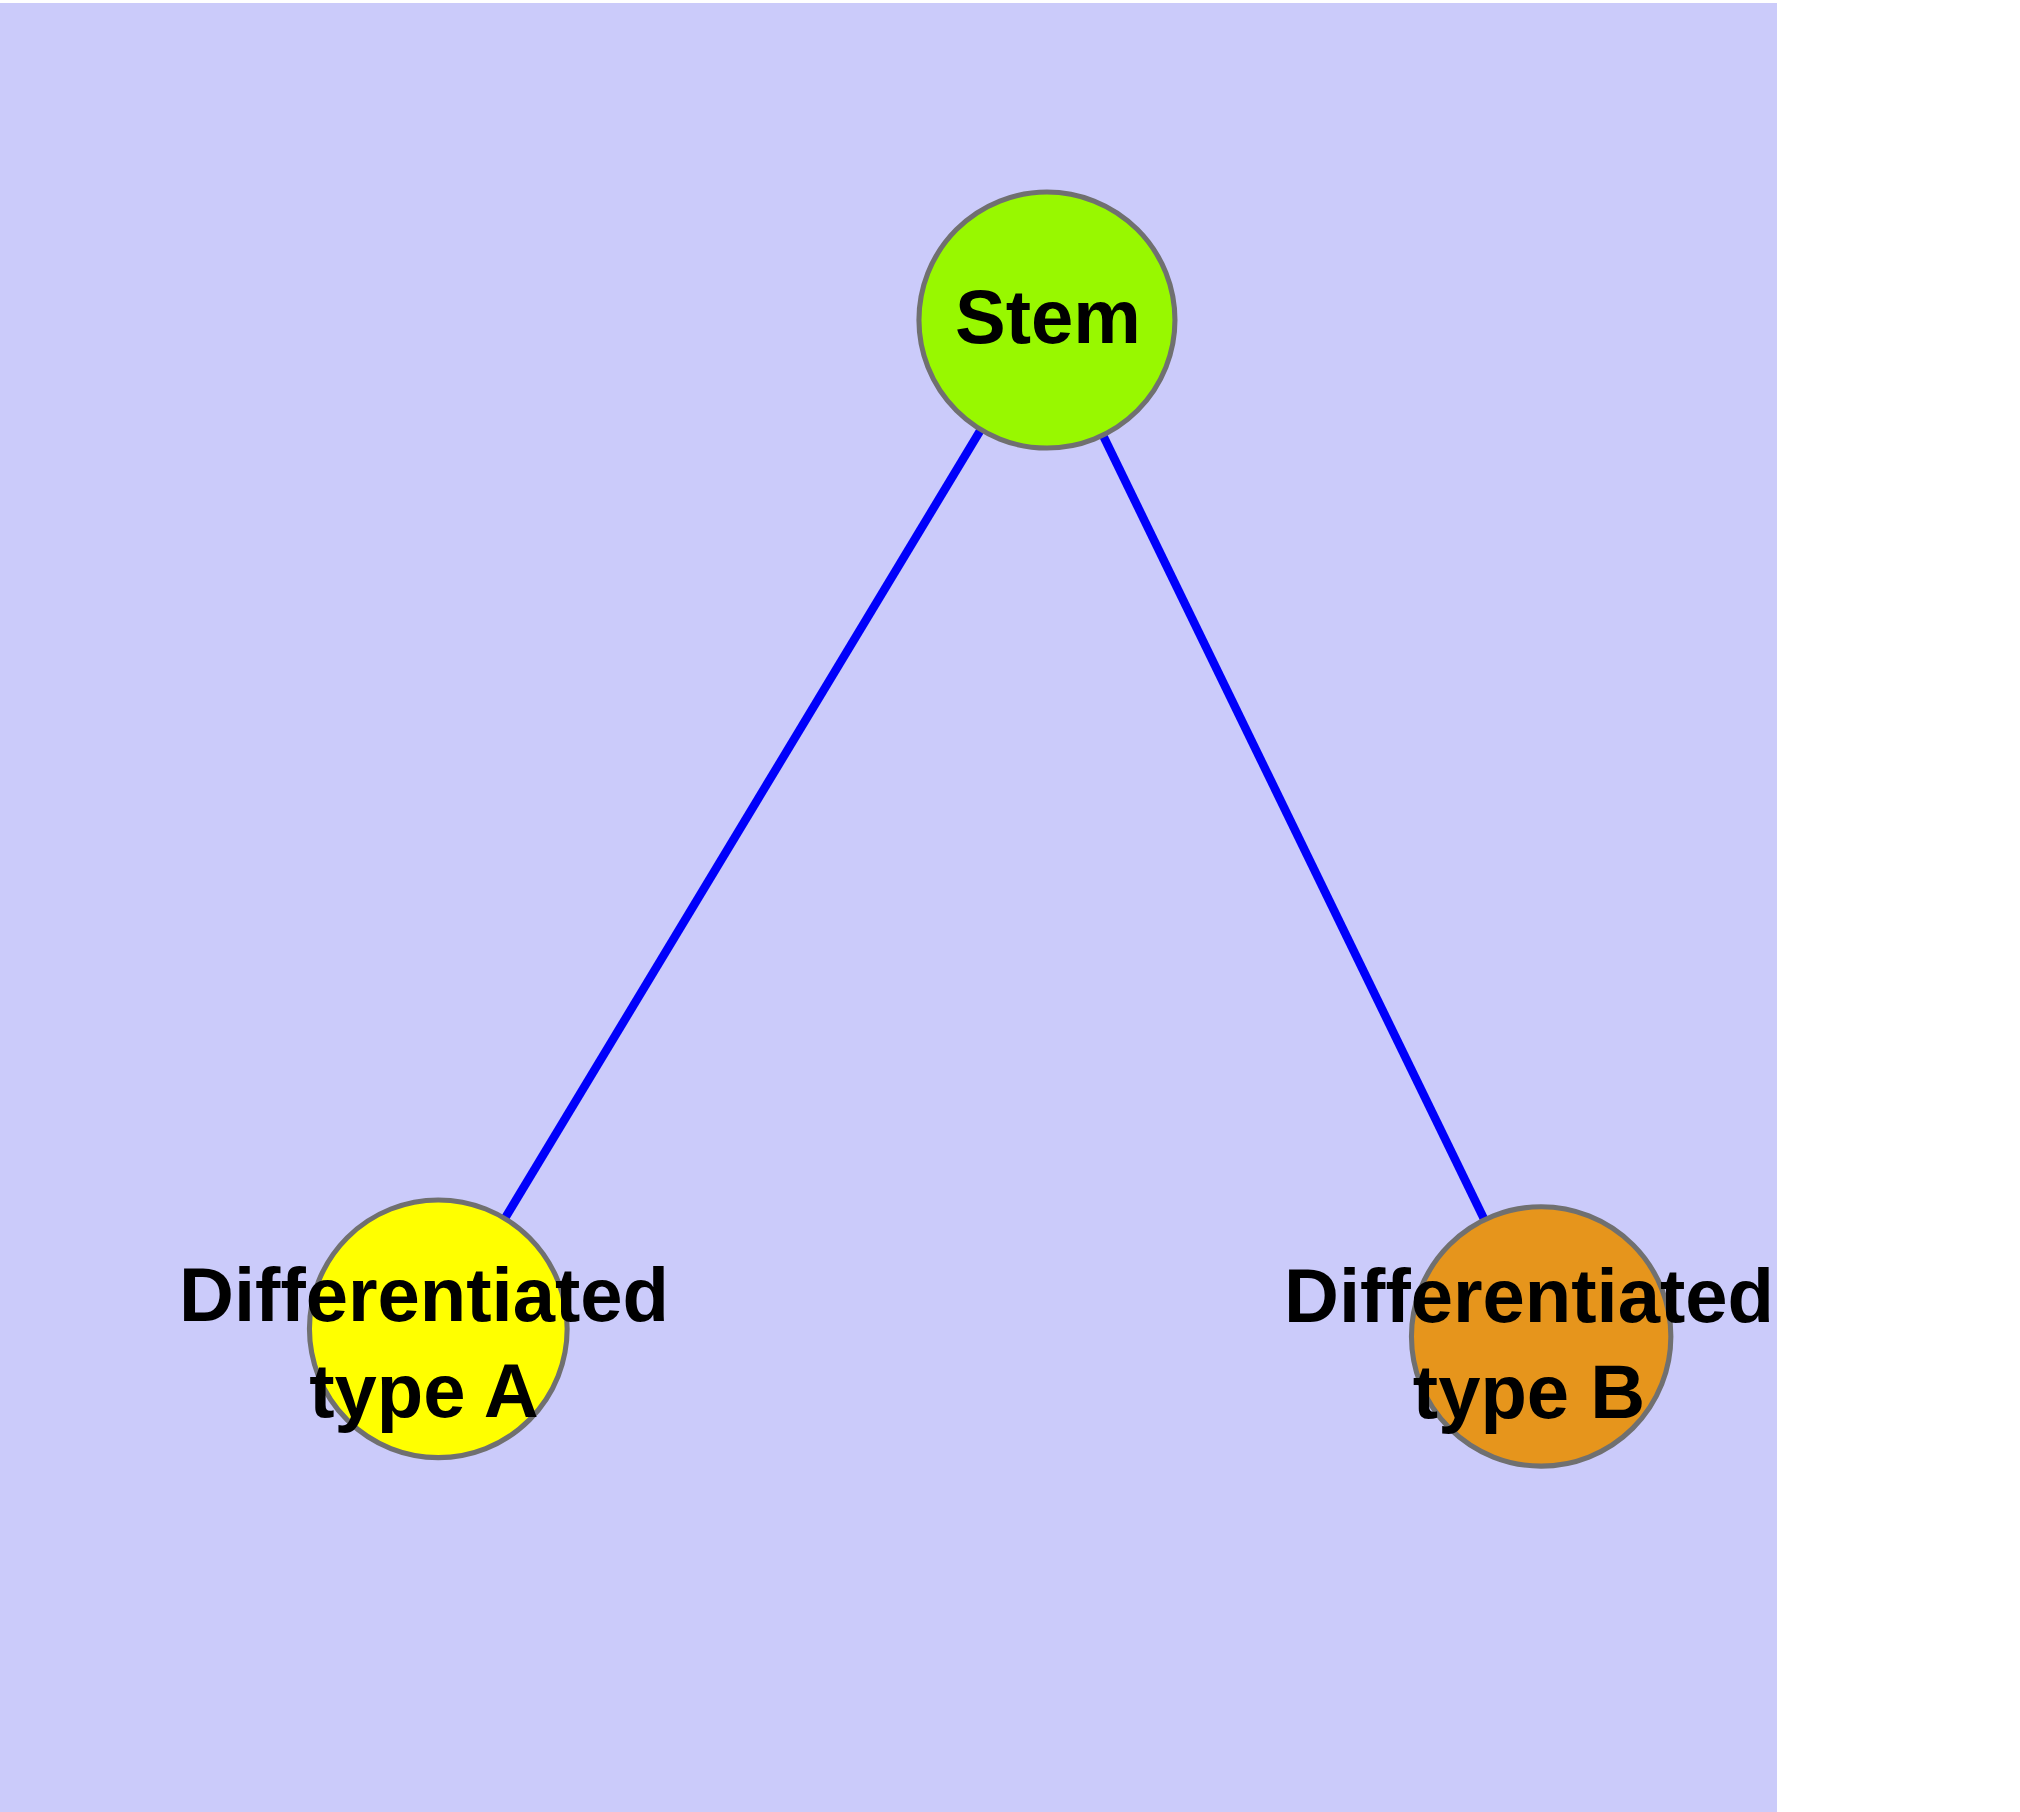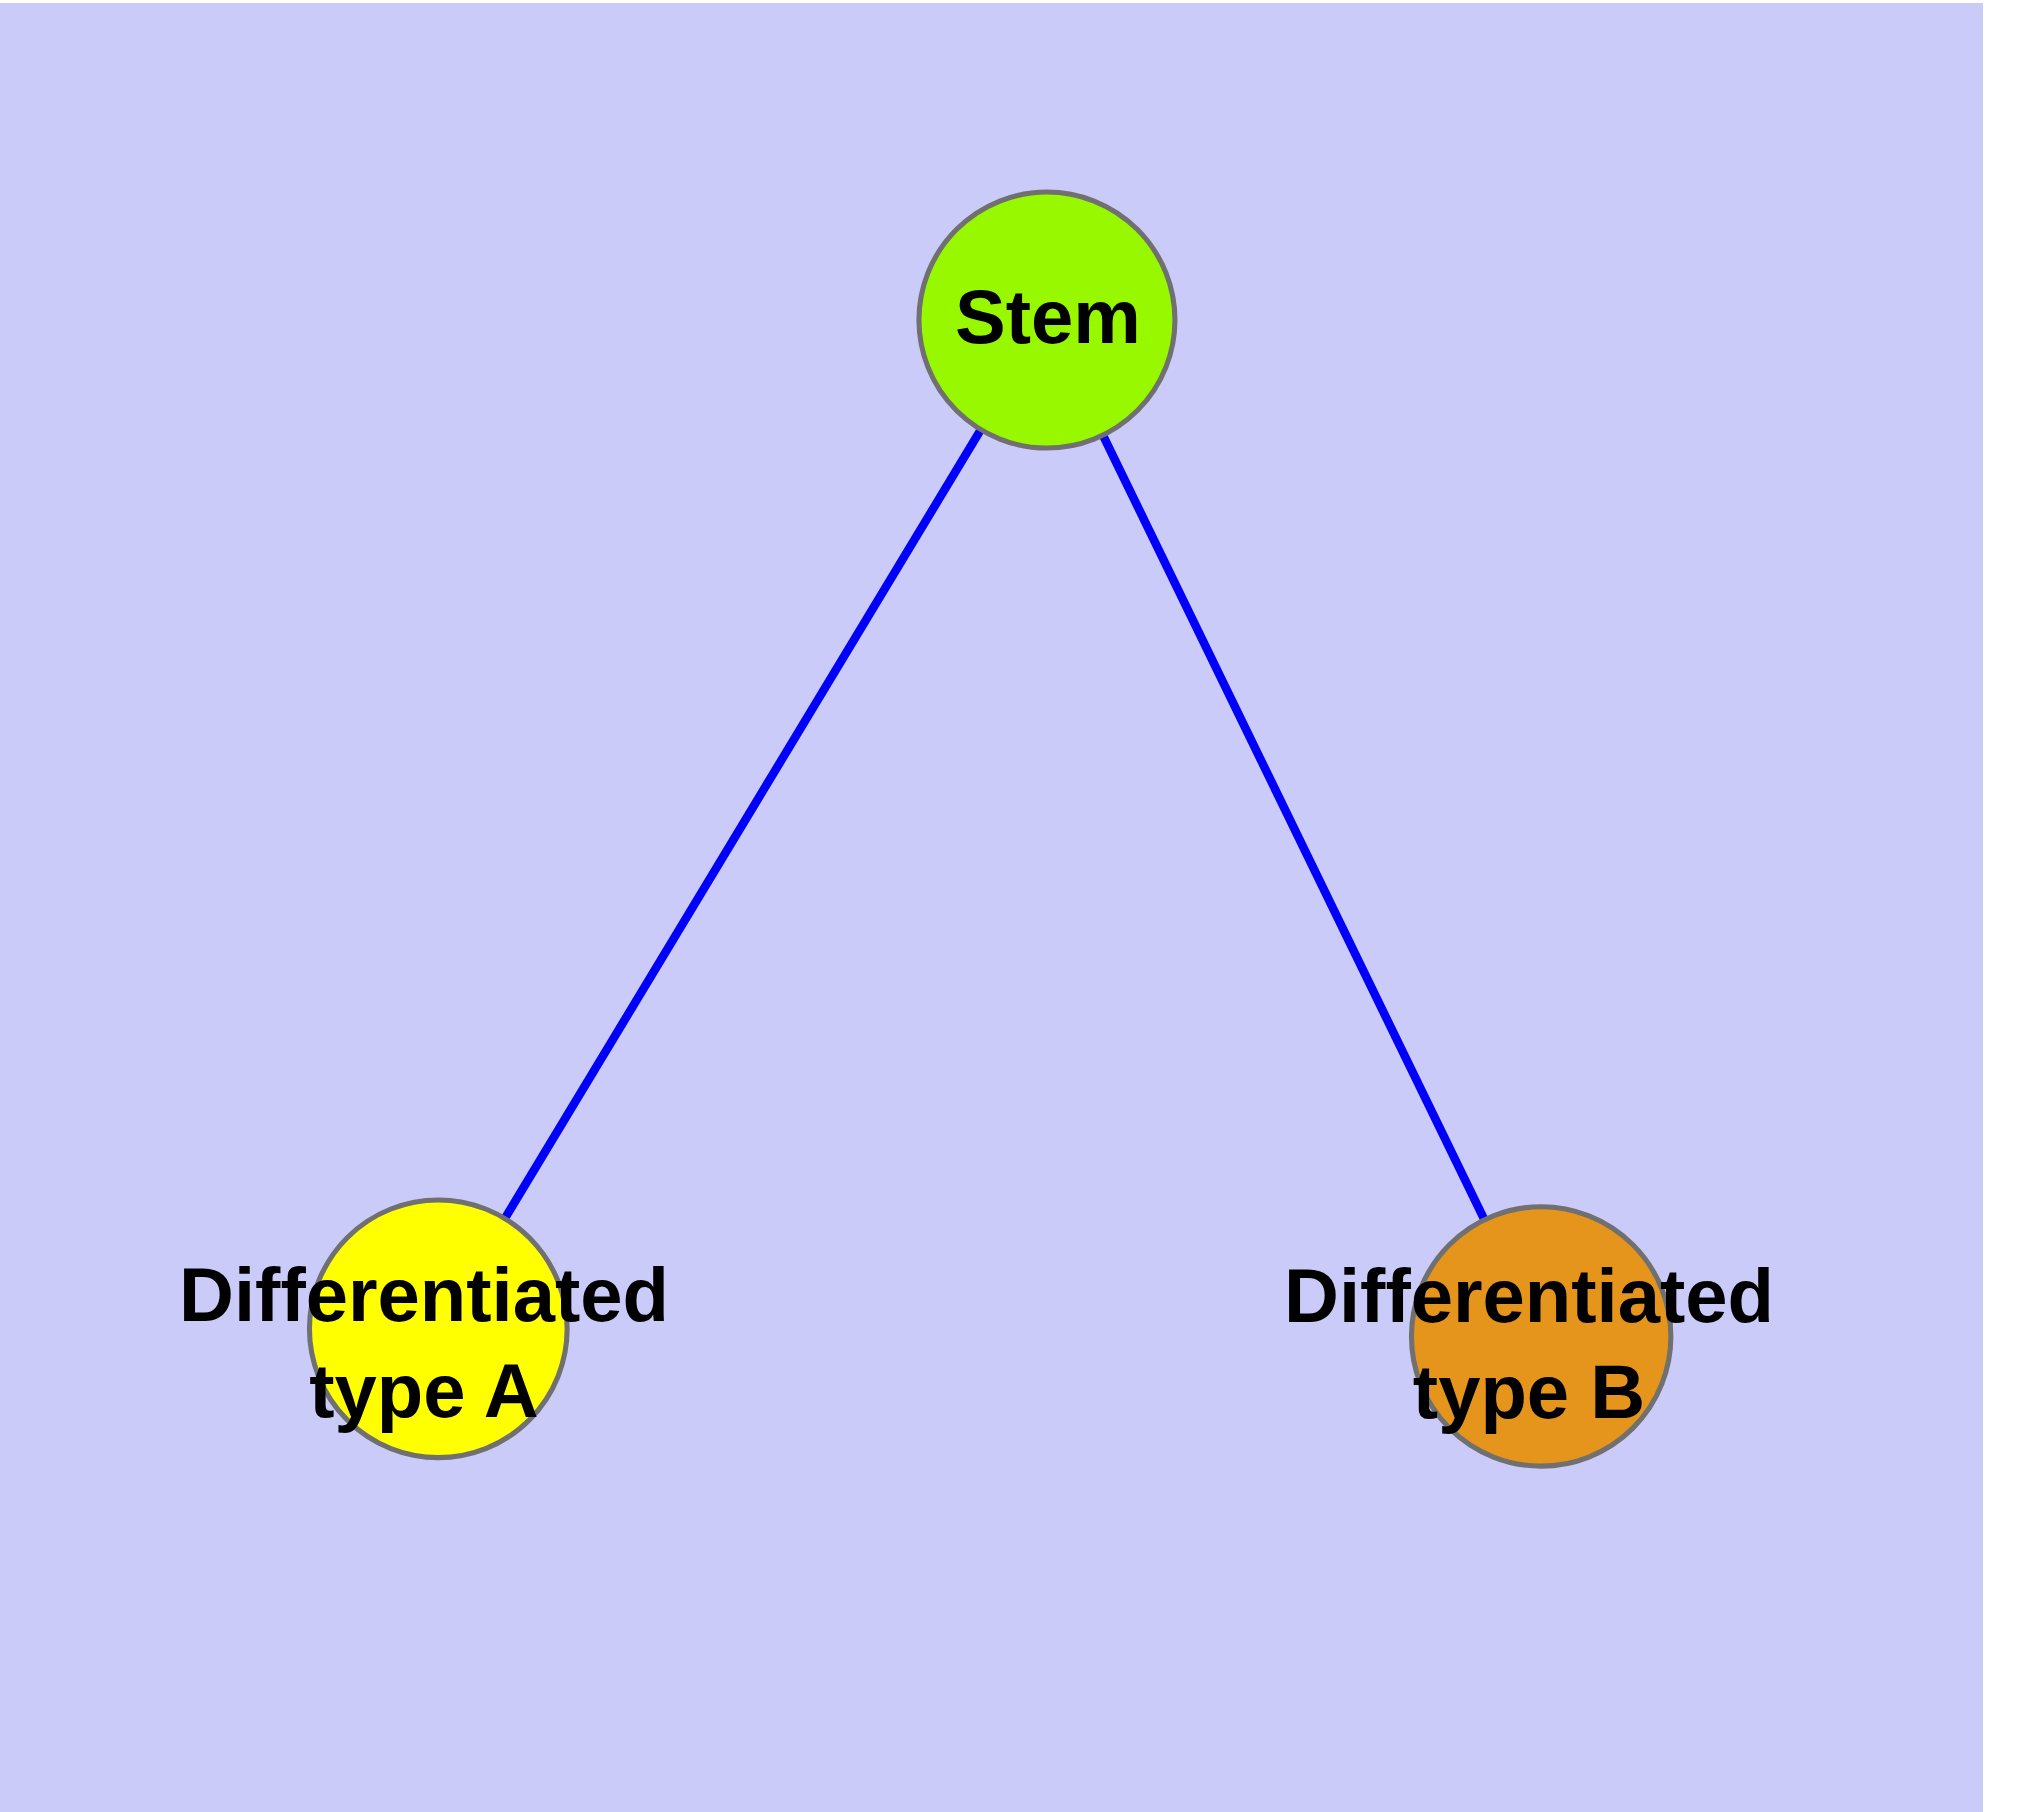--- a/index.html
+++ b/index.html
@@ -14,21 +14,21 @@
   .stage {
     position: relative;
     width: 2021px;
     height: 1812px;
     background: #ffffff;
   }
   .canvas {
     position: absolute;
     left: 0;
     top: 3.4px;
-    width: 1983px;
+    width: 1777px;
     height: 1809px;
   }
   .top-strip {
     position: absolute;
     left: 0;
     top: 0;
     width: 2021px;
     height: 3.4px;
     background: #ffffff;
   }

